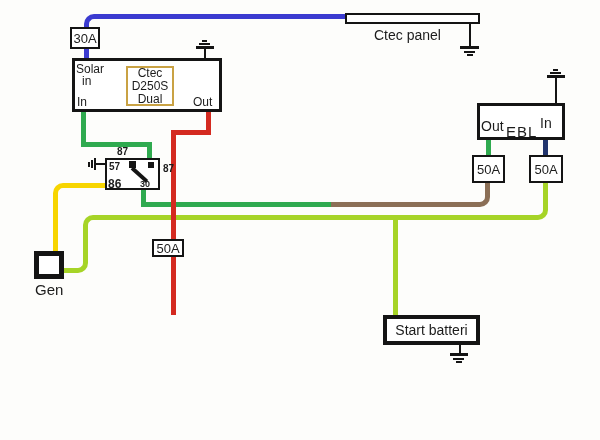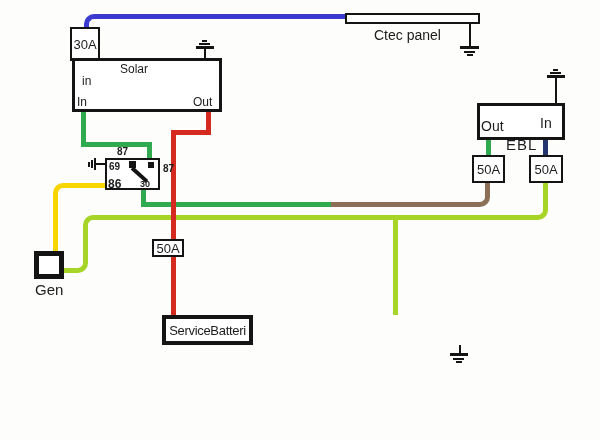--- a/index.html
+++ b/index.html
@@ -99,57 +99,62 @@
   <div>
     <div class="blk" style="left:96px;top:163px;width:9px;height:2px;"></div>
     <div class="blk" style="left:94px;top:158px;width:2px;height:12px;"></div>
     <div class="blk" style="left:91px;top:160px;width:2px;height:8px;"></div>
     <div class="blk" style="left:88px;top:162px;width:2px;height:5px;"></div>
   </div>
 
   <div class="box" style="left:345px;top:13px;width:135px;height:11px;"></div>
   <div class="lbl" style="left:374px;top:28px;font-size:14px;">Ctec panel</div>
 
-  <div class="box fuse" style="left:70px;top:27px;width:30px;height:34px;">
+  <div class="box fuse" style="left:70px;top:27px;width:30px;height:22px;">
     <span>30A</span>
   </div>
 
   <div class="box" style="left:72px;top:58px;width:150px;height:54px;border-width:3px;"></div>
-  <div class="lbl" style="left:76px;top:63px;font-size:12px;padding-left:44px;">Solar</div>
+  <div class="lbl" style="left:76px;top:63px;font-size:12px;">Solar</div>
   <div class="lbl" style="left:82px;top:75px;font-size:12px;">in</div>
   <div class="lbl" style="left:77px;top:96px;font-size:12px;">In</div>
   <div class="lbl" style="left:193px;top:96px;font-size:12px;">Out</div>
+  <div class="box" style="left:126px;top:66px;width:48px;height:40px;border-color:#c9a244;flex-direction:column;z-index:4;">
+    <span class="lbl" style="position:static;font-size:12px;line-height:13px;">Ctec</span>
+    <span class="lbl" style="position:static;font-size:12px;line-height:13px;">D250S</span>
+    <span class="lbl" style="position:static;font-size:12px;line-height:13px;">Dual</span>
+  </div>
 
   <div class="box" style="left:105px;top:158px;width:55px;height:32px;"></div>
   <div class="lbl" style="left:117px;top:147px;font-size:10px;font-weight:bold;">87</div>
-  <div class="lbl" style="left:109px;top:162px;font-size:10px;font-weight:bold;">69</div>
+  <div class="lbl" style="left:109px;top:162px;font-size:10px;font-weight:bold;">57</div>
   <div class="lbl" style="left:108px;top:178px;font-size:12px;font-weight:bold;">86</div>
   <div class="lbl" style="left:140px;top:180px;font-size:9px;font-weight:bold;text-align:center;">30</div>
   <div class="lbl" style="left:163px;top:164px;font-size:10px;font-weight:bold;">87</div>
   <div class="dot" style="left:129px;top:161px;width:7px;height:7px;"></div>
   <div class="dot" style="left:148px;top:162px;width:6px;height:6px;"></div>
   <div class="dot" style="left:132px;top:166px;width:20px;height:4px;transform-origin:0 50%;transform:rotate(42deg);"></div>
 
   <div class="box" style="left:477px;top:103px;width:88px;height:37px;border-width:3px;"></div>
   <div class="lbl" style="left:481px;top:119px;font-size:14px;">Out</div>
-  <div class="lbl" style="left:506px;top:124px;font-size:15px;letter-spacing:1px;margin-top:13px;">EBL</div>
+  <div class="lbl" style="left:506px;top:124px;font-size:15px;letter-spacing:1px;">EBL</div>
   <div class="lbl" style="left:540px;top:116px;font-size:14px;">In</div>
 
   <div class="box fuse" style="left:472px;top:155px;width:33px;height:28px;">
     <span>50A</span>
   </div>
   <div class="box fuse" style="left:529px;top:155px;width:34px;height:28px;">
     <span>50A</span>
   </div>
 
   <div class="box fuse" style="left:152px;top:239px;width:32px;height:18px;">
     <span>50A</span>
   </div>
 
   <div class="box" style="left:34px;top:251px;width:30px;height:28px;border-width:5px;"></div>
   <div class="lbl" style="left:35px;top:282px;font-size:15px;">Gen</div>
 
-  <div class="box" style="left:162px;top:315px;width:91px;height:30px;border-width:4px;">
-    <span style="font-size:13px;letter-spacing:-0.3px;">ServiceBatteri</span>
+
+  <div class="box" style="left:383px;top:315px;width:97px;height:30px;border-width:4px;">
+    <span style="font-size:14px;">Start batteri</span>
   </div>
-
 
 </div>
 
 </body></html>

